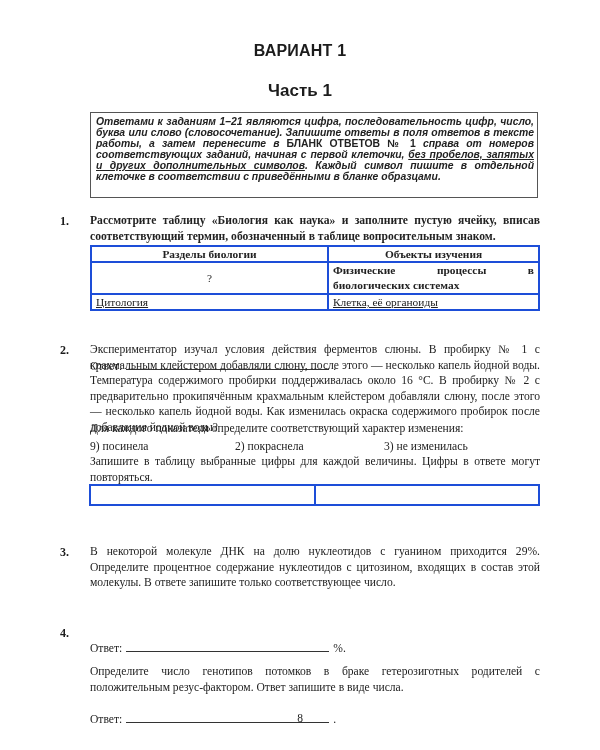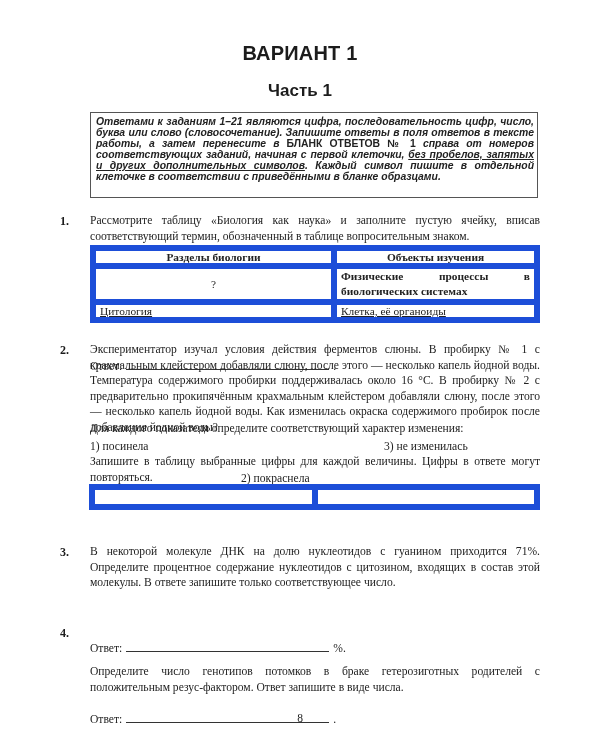--- a/index.html
+++ b/index.html
@@ -5,21 +5,21 @@
   html, body { margin: 0; padding: 0; background: #ffffff; }
   body {
     width: 600px; height: 750px; position: relative; overflow: hidden;
     font-family: "Liberation Serif", "DejaVu Serif", serif;
     color: #1c1c1c;
   }
   .abs { position: absolute; }
   .variant-title {
     left: 0; width: 600px; top: 42px; text-align: center;
     font-family: "Liberation Sans", "DejaVu Sans", sans-serif;
-    font-weight: bold; font-size: 20px; letter-spacing: 0.2px;
+    font-weight: bold; font-size: 16px; letter-spacing: 0.2px;
   }
   .part-title {
     left: 0; width: 600px; top: 81px; text-align: center;
     font-family: "Liberation Sans", "DejaVu Sans", sans-serif;
     font-weight: bold; font-size: 17px;
   }
   .instr-box {
     left: 90px; top: 112px; width: 448px; height: 86px;
     border: 1px solid #555; padding: 3px 0 0 5px; box-sizing: border-box;
     font-family: "Liberation Sans", "DejaVu Sans", sans-serif;
@@ -32,21 +32,21 @@
     left: 60px; font-weight: bold; font-size: 12px;
   }
   .para {
     left: 90px; width: 450px; font-size: 11.6px; line-height: 15.6px;
     text-align: justify; color: #222;
   }
   table.t {
     position: absolute; border-collapse: collapse;
     font-size: 11.4px; color: #222;
   }
-  table.t td, table.t th { border: 6px solid #1d4ed8; padding: 0 4px; }
+  table.t td, table.t th { border: 2px solid #1d4ed8; padding: 0 4px; }
   table.t th { font-weight: bold; text-align: center; }
   .answer { left: 90px; font-size: 11.6px; color: #222; margin-top: 44px; }
   .answer .line {
     display: inline-block; width: 203px; border-bottom: 1px solid #333;
     height: 11px; vertical-align: baseline; margin-left: 4px; margin-right: 4px;
   }
   .opt { font-size: 11.6px; color: #222; }
   .page-num { left: 0; width: 600px; top: 712px; text-align: center; font-size: 11.5px; }
 </style>
 </head>
@@ -55,21 +55,21 @@
 <div class="abs variant-title">ВАРИАНТ 1</div>
 <div class="abs part-title">Часть 1</div>
 
 <div class="abs instr-box">
   <div class="inner">
     <span>Ответами к заданиям 1–21 являются цифра, последовательность цифр, число, буква или слово (словосочетание). Запишите ответы в поля ответов в тексте работы, а затем перенесите в </span><span style="font-style:normal;">БЛАНК ОТВЕТОВ № 1</span><span> справа от номеров соответствующих заданий, начиная с первой клеточки, </span><u>без пробелов, запятых и других дополнительных символов</u><span>. Каждый символ пишите в отдельной клеточке в соответствии с приведёнными в бланке образцами.</span>
   </div>
 </div>
 
 <div class="abs task-num" style="top:214px;">1.</div>
-<div class="abs para" style="top:213px;">Рассмотрите таблицу «Биология как наука» и заполните пустую ячейку, вписав соответствующий термин, обозначенный в таблице вопросительным знаком.</div>
+<div class="abs para" style="top:213px;font-weight:bold;">Рассмотрите таблицу «Биология как наука» и заполните пустую ячейку, вписав соответствующий термин, обозначенный в таблице вопросительным знаком.</div>
 <table class="t" style="left:90px; top:245px; width:450px;">
   <tbody>
       <tr style="height:16px;">
     <th style="width:227px;">Разделы биологии</th>
     <th>Объекты изучения</th>
   </tr>
   <tr style="height:32px;">
     <td style="text-align:center;">?</td>
     <td style="text-align:justify; line-height:15px;font-weight:bold;">Физические процессы в биологических системах</td>
   </tr>
@@ -79,35 +79,35 @@
   </tr>
 </tbody>
   </table>
 <div class="abs answer" style="top:314px;">
   <span>Ответ:</span><span class="line"></span><span>.</span>
 </div>
 
 <div class="abs task-num" style="top:343px;">2.</div>
 <div class="abs para" style="top:342px;">Экспериментатор изучал условия действия ферментов слюны. В пробирку № 1 с крахмальным клейстером добавляли слюну, после этого — несколько капель йодной воды. Температура содержимого пробирки поддерживалась около 16 °С. В пробирку № 2 с предварительно прокипячённым крахмальным клейстером добавляли слюну, после этого — несколько капель йодной воды. Как изменилась окраска содержимого пробирок после добавления йодной воды?</div>
 <div class="abs para" style="top:421px;">Для каждого показателя определите соответствующий характер изменения:</div>
-<div class="abs opt" style="left:90px; top:440px;">1)  посинела</div>
-<div class="abs opt" style="left:241px; top:440px;margin-top:32px;">2)  покраснела</div>
+<div class="abs opt" style="left:90px; top:440px;">9)  посинела</div>
+<div class="abs opt" style="left:235px; top:440px;">2)  покраснела</div>
 <div class="abs opt" style="left:384px; top:440px;">3)  не изменилась</div>
 <div class="abs para" style="top:454px;">Запишите в таблицу выбранные цифры для каждой величины. Цифры в ответе могут повторяться.</div>
 <table class="t" style="left:89px; top:484px; width:451px;">
   <tbody>
   <tr style="height:20px;">
     <td></td>
     <td></td>
   </tr>
 </tbody>
   </table>
 
 <div class="abs task-num" style="top:545px;">3.</div>
-<div class="abs para" style="top:544px;">В некоторой молекуле ДНК на долю нуклеотидов с гуанином приходится 71%. Определите процентное содержание нуклеотидов с цитозином, входящих в состав этой молекулы. В ответе запишите только соответствующее число.</div>
+<div class="abs para" style="top:544px;">В некоторой молекуле ДНК на долю нуклеотидов с гуанином приходится 29%. Определите процентное содержание нуклеотидов с цитозином, входящих в состав этой молекулы. В ответе запишите только соответствующее число.</div>
 <div class="abs answer" style="top:596px;">
   <span>Ответ:</span><span class="line"></span><span>%.</span>
 </div>
 
 <div class="abs task-num" style="top:626px;">4.</div>
 <div class="abs para" style="top:656px;margin-top:8px;">Определите число генотипов потомков в браке гетерозиготных родителей с положительным резус-фактором. Ответ запишите в виде числа.</div>
 <div class="abs answer" style="top:667px;">
   <span>Ответ:</span><span class="line"></span><span>.</span>
 </div>
 

